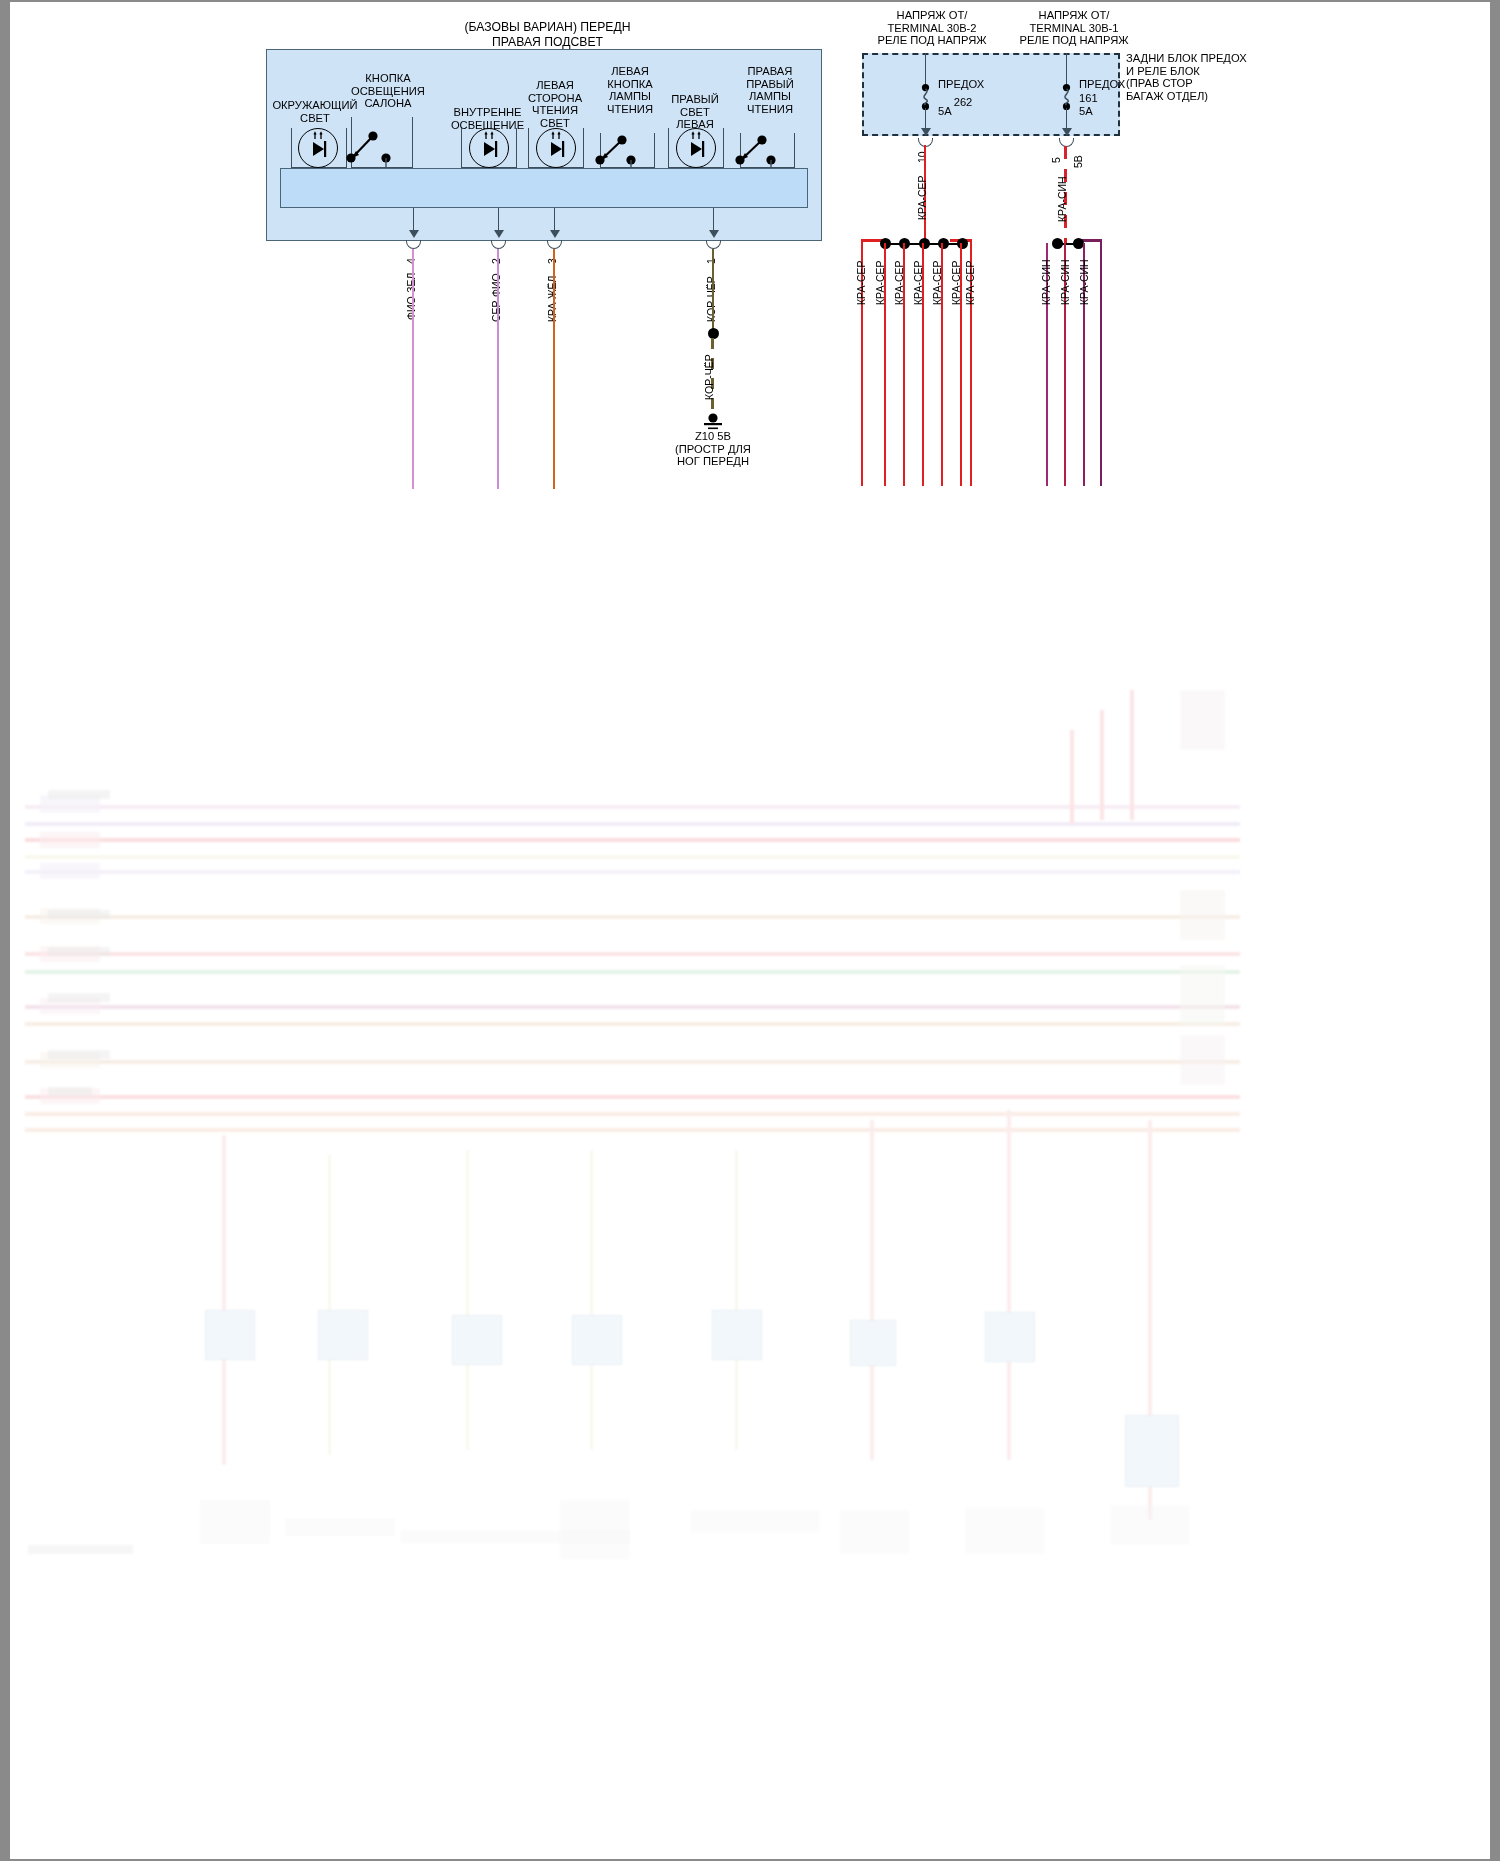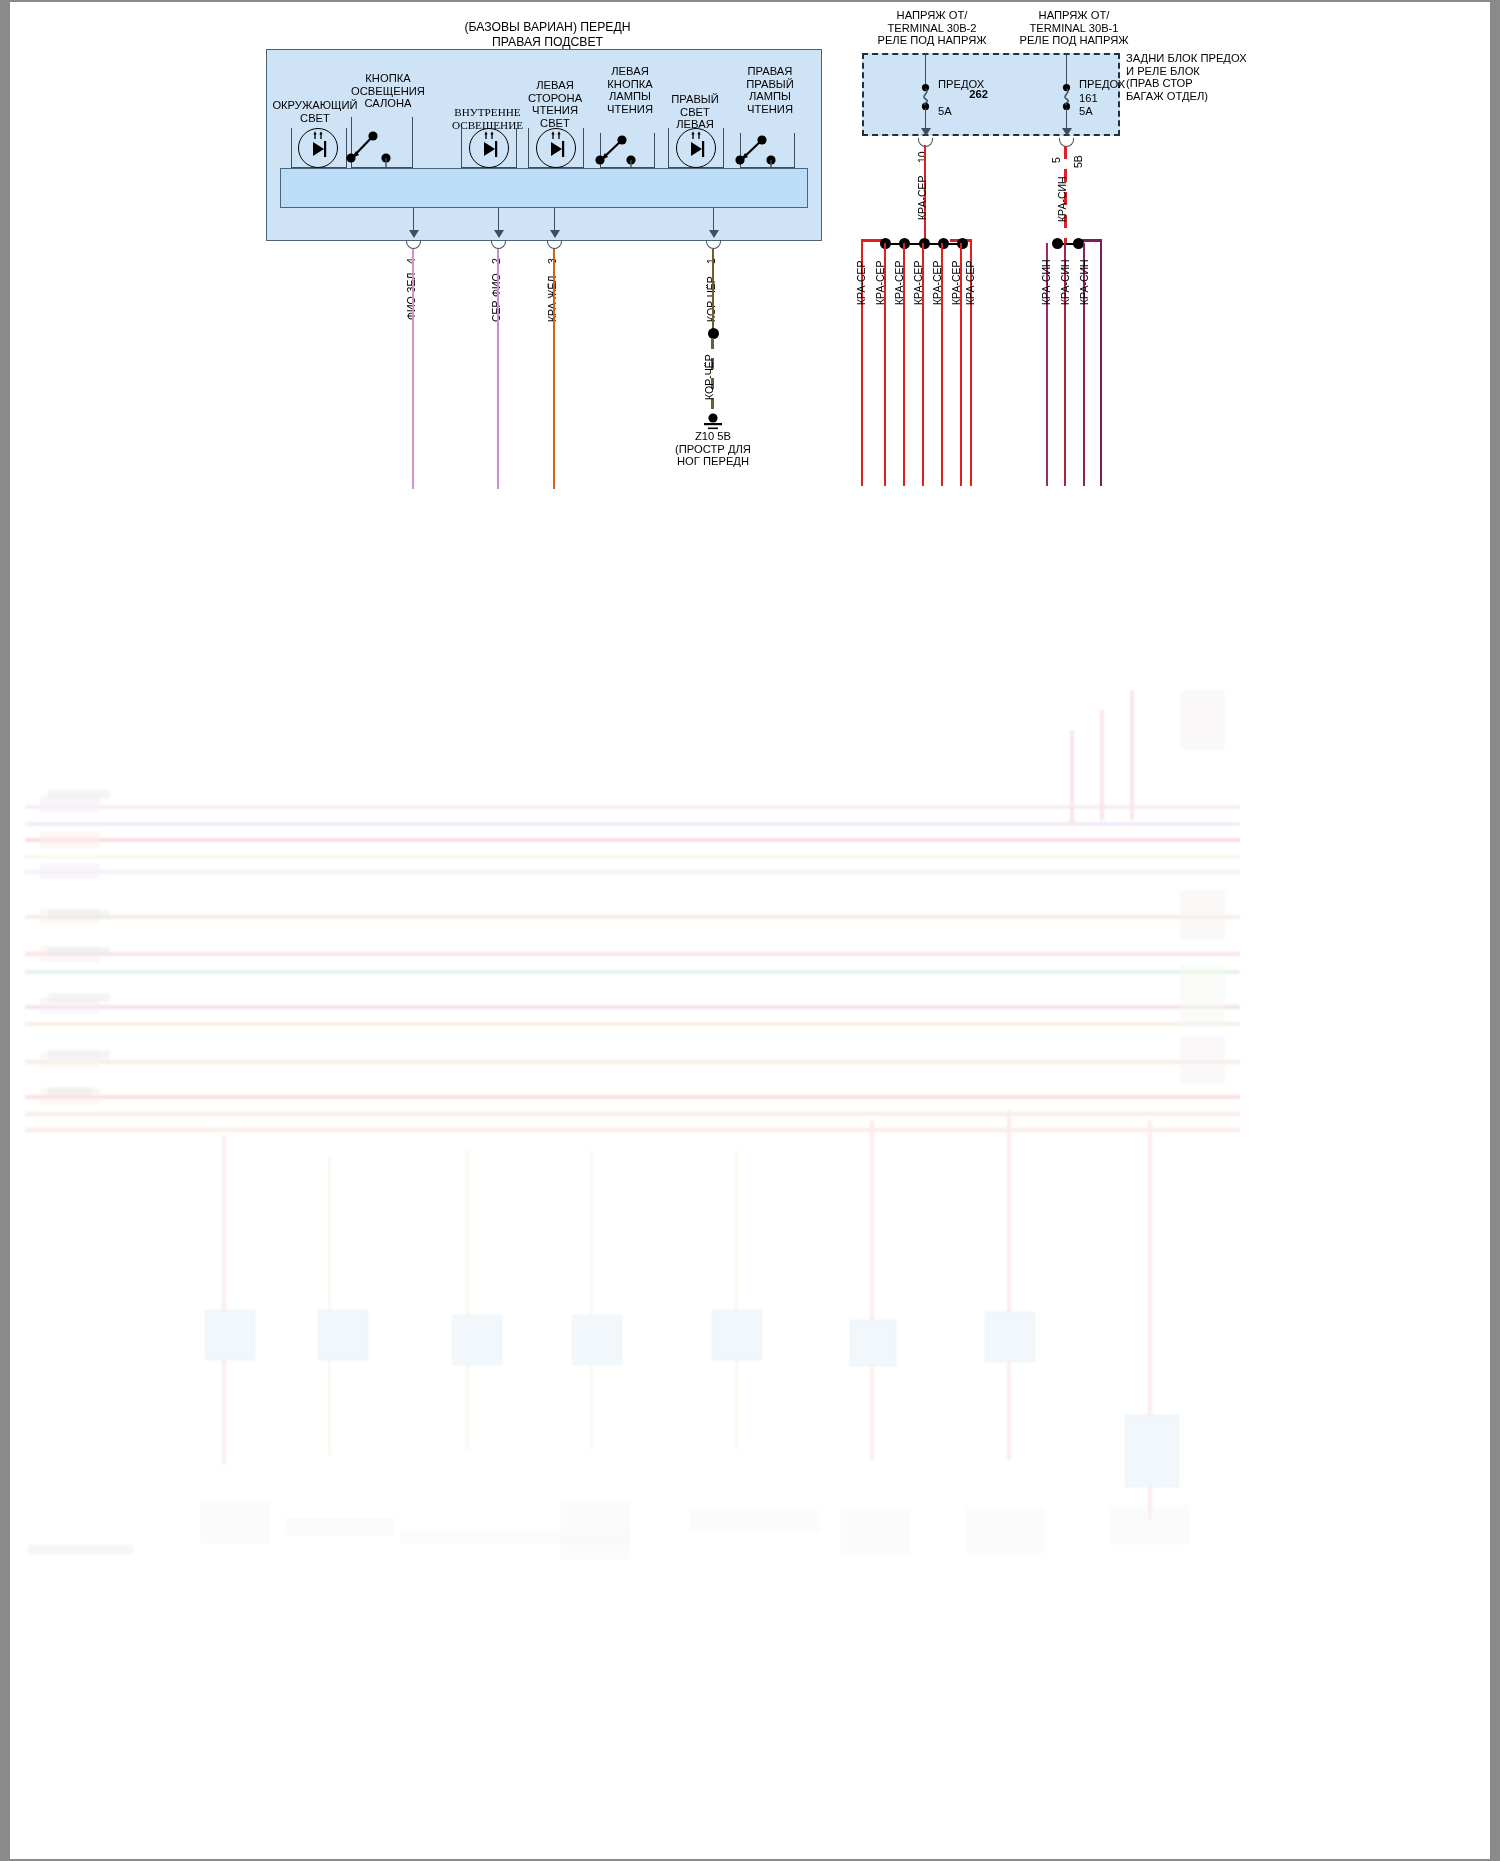--- a/index.html
+++ b/index.html
@@ -183,21 +183,21 @@
     <div class="abs" style="left:351px;top:117px;width:62px;height:51px;border:1.4px solid #3d4f5c;border-top:none;box-sizing:border-box;"></div>
     <svg class="abs" style="left:340px;top:130px;width:80px;height:40px;">
       <line x1="33" y1="6" x2="12" y2="28" stroke="#000" stroke-width="2.1"></line>
       <polygon points="12,28 19,25 16,21" fill="#000"></polygon>
       <circle cx="33" cy="6" r="4.6" fill="#000"></circle>
       <circle cx="11" cy="28" r="4.6" fill="#000"></circle>
       <circle cx="46" cy="28" r="4.6" fill="#000"></circle>
       <line x1="46" y1="28" x2="46" y2="41" stroke="#3d4f5c" stroke-width="1.4"></line>
     </svg>
 
-    <div class="lbl" style="left:441px;top:106px;width:93px;font-family:Liberation Serif, serif;">ВНУТРЕННЕ
+    <div class="lbl" style="left:441px;top:106px;width:93px;">ВНУТРЕННЕ
 ОСВЕЩЕНИЕ</div>
     <div class="abs" style="left:461px;top:128px;width:56px;height:40px;border:1.4px solid #3d4f5c;border-top:none;box-sizing:border-box;"></div>
     <div class="led" style="left:469px;top:128px;width:40px;height:40px;background:#cfe3f7;">
       <svg width="40" height="40" viewBox="0 0 40 40">
         <polygon points="14,13 14,27 25,20" fill="#000"></polygon>
         <rect x="25" y="12" width="2.2" height="16" fill="#000"></rect>
         <path d="M16 10 L16 4 M15 5.5 L16 3.6 L17 5.5" stroke="#000" stroke-width="1.3" fill="none"></path>
         <path d="M22 10 L22 4 M21 5.5 L22 3.6 L23 5.5" stroke="#000" stroke-width="1.3" fill="none"></path>
       </svg>
     </div>
@@ -316,21 +316,21 @@
 
     <div class="vline" style="left:925px;top:53px;height:33px;"></div>
     <div class="abs" style="left:916px;top:84px;width:22px;height:26px;">
       <svg width="22" height="26" viewBox="0 0 22 26">
         <circle cx="9.5" cy="3.6" r="3.6" fill="#000"></circle>
         <circle cx="9.5" cy="22.4" r="3.6" fill="#000"></circle>
         <path d="M9.5 5 C15 8, 4 12, 9.5 15 C15 18, 6 19, 9.5 21.2" stroke="#3d4f5c" stroke-width="1.5" fill="none"></path>
       </svg>
     </div>
     <div class="lbl lbl-l" style="left:938px;top:78px;width:70px;text-align:left;">ПРЕДОХ</div>
-    <div class="lbl lbl-l" style="left:938px;top:88px;width:50px;text-align:right;font-weight:bold;">262</div>
+    <div class="lbl lbl-l" style="left:938px;top:96px;width:50px;text-align:center;">262</div>
     <div class="lbl lbl-l" style="left:938px;top:105px;width:50px;text-align:left;">5A</div>
     <div class="vline" style="left:925px;top:108px;height:24px;"></div>
     <div class="arrowhead" style="left:921px;top:128px;"></div>
     <div class="conn-cup" style="left:918px;top:138px;"></div>
     <div class="pinno" style="left:916px;top:163px;">10</div>
     <div class="wire" style="left:924px;top:145px;height:99px;background:#e02020;"></div>
     <div class="wlbl" style="left:916px;top:220px;">КРА-СЕР</div>
 
     <div class="vline" style="left:1066px;top:53px;height:33px;"></div>
     <div class="abs" style="left:1057px;top:84px;width:22px;height:26px;">

